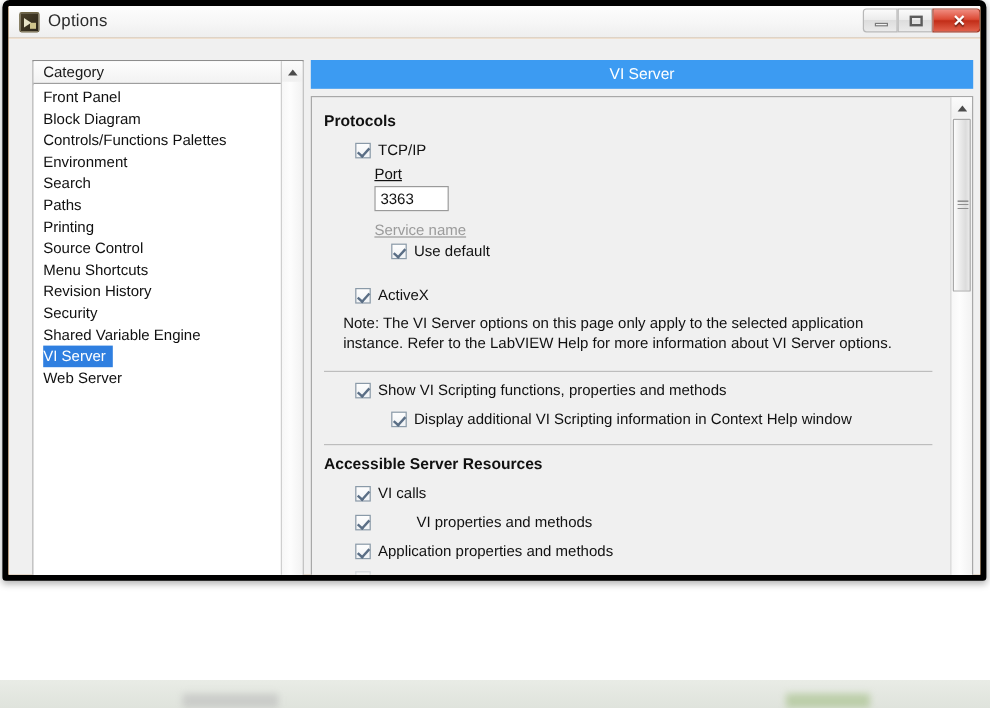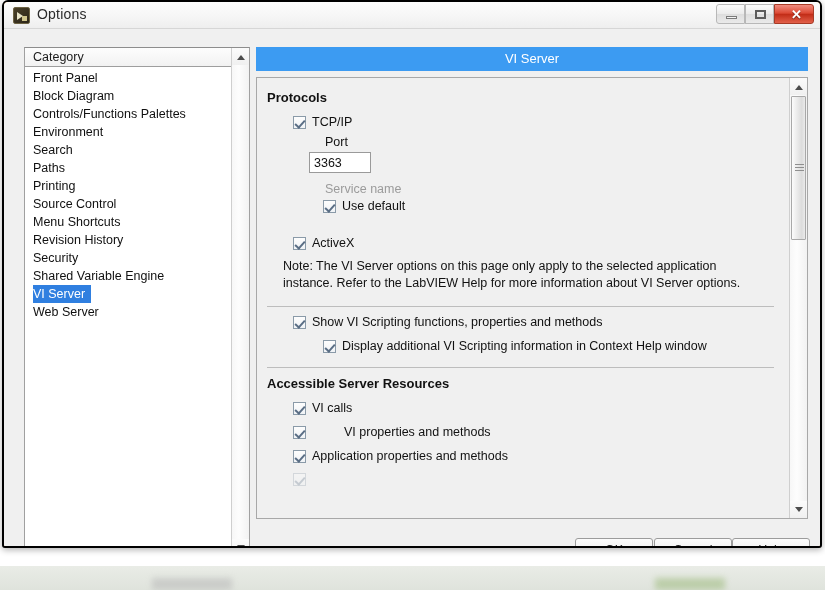--- a/index.html
+++ b/index.html
@@ -15,23 +15,23 @@
   #desktop {
     position: absolute; left:0; top:0; width:825px; height:590px;
     background: linear-gradient(180deg,#ffffff 0%,#ffffff 96%,#e9ece6 96%,#dfe3dc 100%);
   }
   .desk-blob { position:absolute; bottom:0; height:12px; opacity:.55; filter: blur(3px); }
   .blob1 { left:152px; width:80px; background:#b8b8b8; }
   .blob2 { left:655px; width:70px; background:#9dbb7d; }
 
   
   #window {
-    position:absolute; left:2px; top:0px; width:820px; height:548px;
+    position:absolute; left:2px; top:0px; width:820px; height:484px;
     background:#fdba74;
-    border:2px solid #000000;
+    border:5px solid #000000;
     border-radius:6px 6px 3px 3px;
     box-shadow: 0 2px 6px rgba(0,0,0,.30);
     overflow:hidden;
   }
   #titlebar {
     position:absolute; left:0; top:0; width:100%; height:27px;
     background: linear-gradient(180deg,#fdfdfd 0%,#f6f6f6 55%,#eeeeee 100%);
     border-bottom:1px solid #d6d6d6;
   }
   #app-icon {
@@ -200,21 +200,21 @@
     cursor:default;
   }
   .cb.checked:after {
     content:""; position:absolute; left:3px; top:1px;
     width:4px; height:8px;
     border:solid #5a6e85; border-width:0 2px 2px 0;
     transform: rotate(42deg);
   }
   .cb-label { font-size:12.5px; color:#111111; white-space:nowrap; }
 
-  .field-label { font-size:12.5px; color:#111111; margin:2px 0 3px 16px; }
+  .field-label { font-size:12.5px; color:#111111; margin:2px 0 3px 0;text-decoration:underline; }
   .field-label.dim { color:#9b9b9b; }
 
   input.txt {
     font-family:"Liberation Sans", sans-serif;
     font-size:12.5px; color:#111111;
     height:21px; padding:1px 4px;
     border:1px solid #9a9a9a;
     background:#ffffff;
     outline:none;
   }

